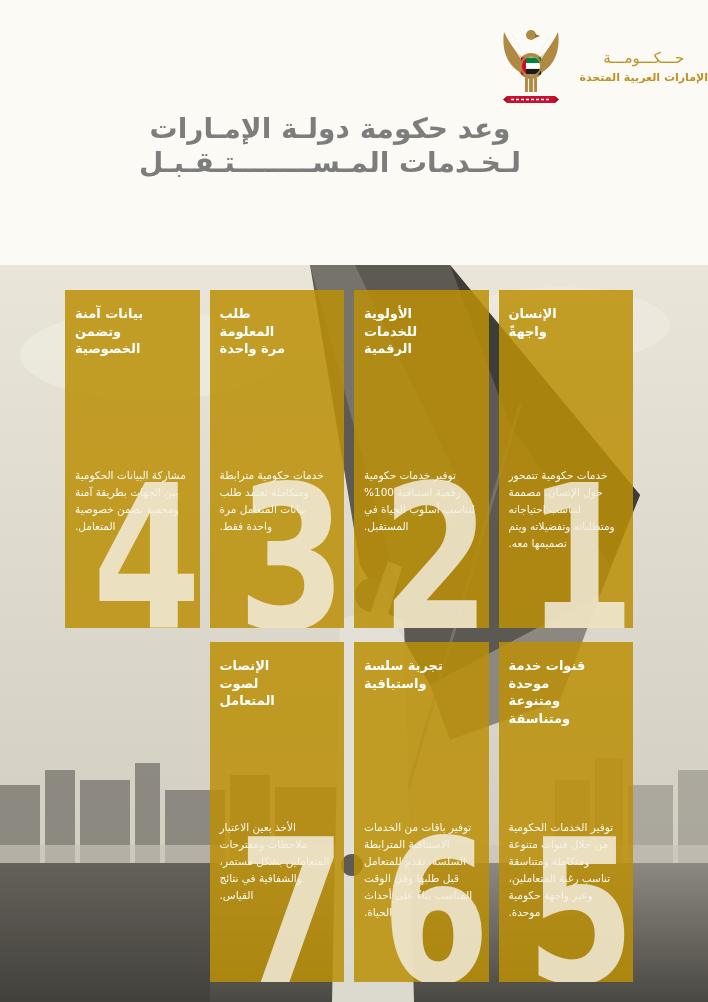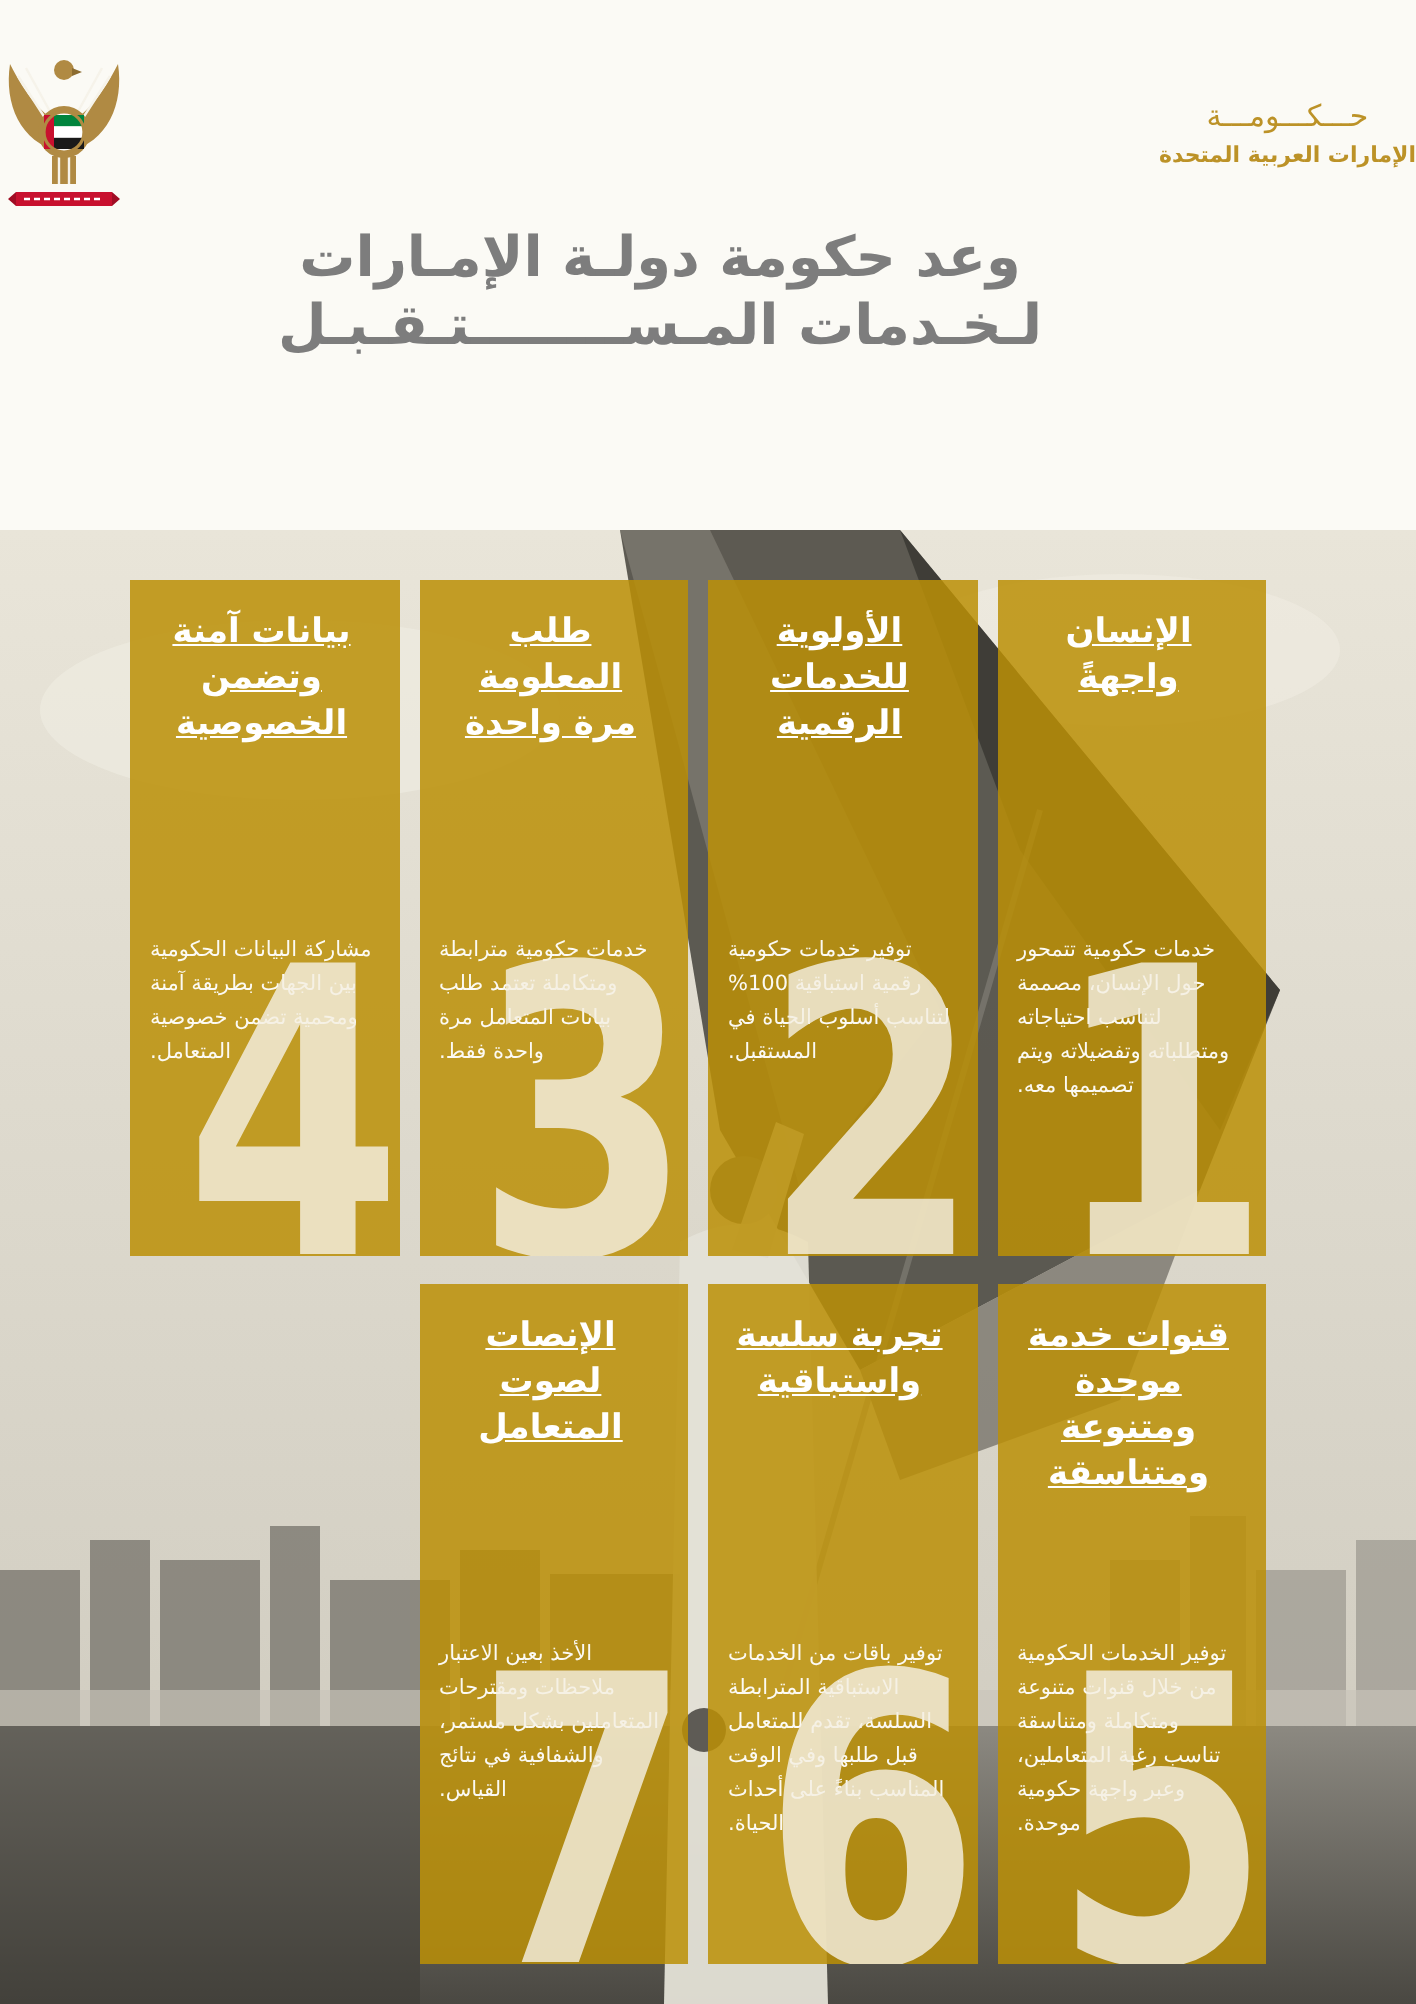--- a/index.html
+++ b/index.html
@@ -6,21 +6,21 @@
   body { background:#e0e0e0; font-family:"DejaVu Sans", sans-serif; }
   .poster{
     position:relative; width:708px; height:1002px; margin:0 auto;
     background:#fbfaf5; overflow:hidden;
   }
   
   .photo{ position:absolute; left:0; top:265px; width:708px; height:737px; z-index:0; }
   
   .logo-block{
     position:absolute; top:26px; left:0; width:708px;
-    display:flex; justify-content:space-between; align-items:center; gap:16px; z-index:3;
+    display:flex; justify-content:flex-end; align-items:center; gap:16px; z-index:3;
   }
   .emblem{ width:64px; height:80px; flex:0 0 auto; }
   .logo-text{ text-align:center; color:#bc9227; direction:rtl; }
   .logo-text .gov{ font-size:15px; letter-spacing:1px; margin-bottom:4px; }
   .logo-text .country{ font-size:11px; font-weight:bold; }
   .main-title{
     position:absolute; top:112px; left:0; width:628px; z-index:3;
     direction:rtl; text-align:center; color:#7d7d7d;
     font-weight:bold; font-size:28px; line-height:1.22;margin-left:16px;
   }
@@ -29,24 +29,23 @@
     position:absolute; left:65px; top:290px; width:568px; z-index:2;
     display:grid; grid-template-columns:repeat(4,1fr);
     grid-template-rows:338px 340px; column-gap:10px; row-gap:14px;
     direction:rtl;
   }
   .card{
     position:relative; background:rgba(187,143,6,0.85);
     overflow:hidden; color:#fff;
   }
   .card-title{
-    direction:rtl; text-align:center; white-space:pre-line;
-    font-weight:bold; font-size:17px; line-height:1.35;
+    direction:rtl; text-align:left; white-space:pre-line;
+    font-weight:bold; font-size:13px; line-height:1.35;
     padding:15px 13px 0 10px;
-    text-decoration:underline;
   }
   .card-desc{
     position:absolute; top:129px; right:13px; left:10px;
     direction:rtl; text-align:left;
     font-size:10.5px; line-height:1.62; color:rgba(255,255,255,0.95);margin-top:48px;
   }
   .card-num{
     position:absolute; right:-2px; bottom:-47px;
     font-size:200px; font-weight:bold; line-height:normal;
     color:rgba(244,239,226,0.82);

